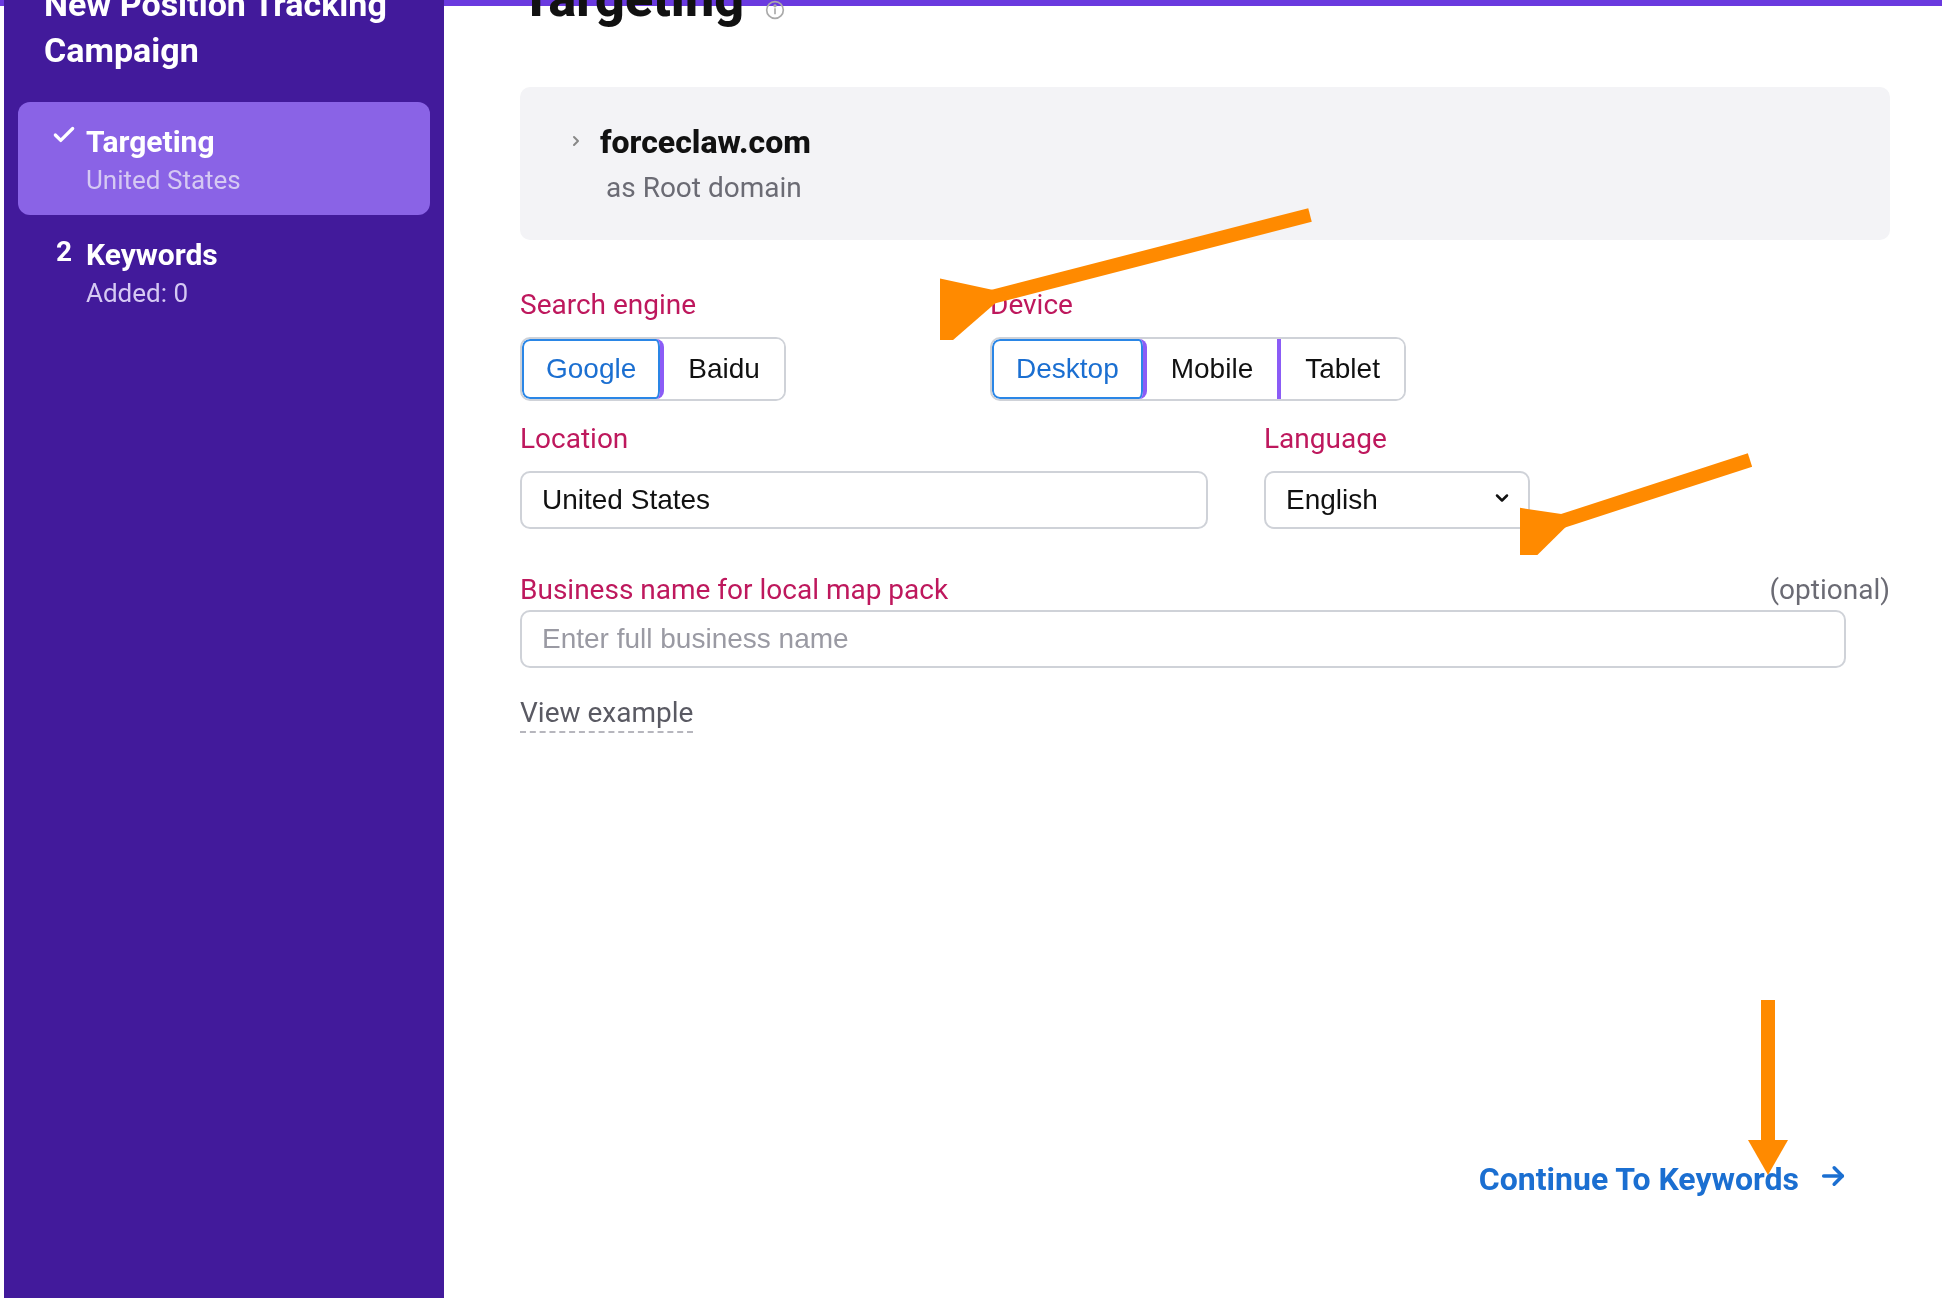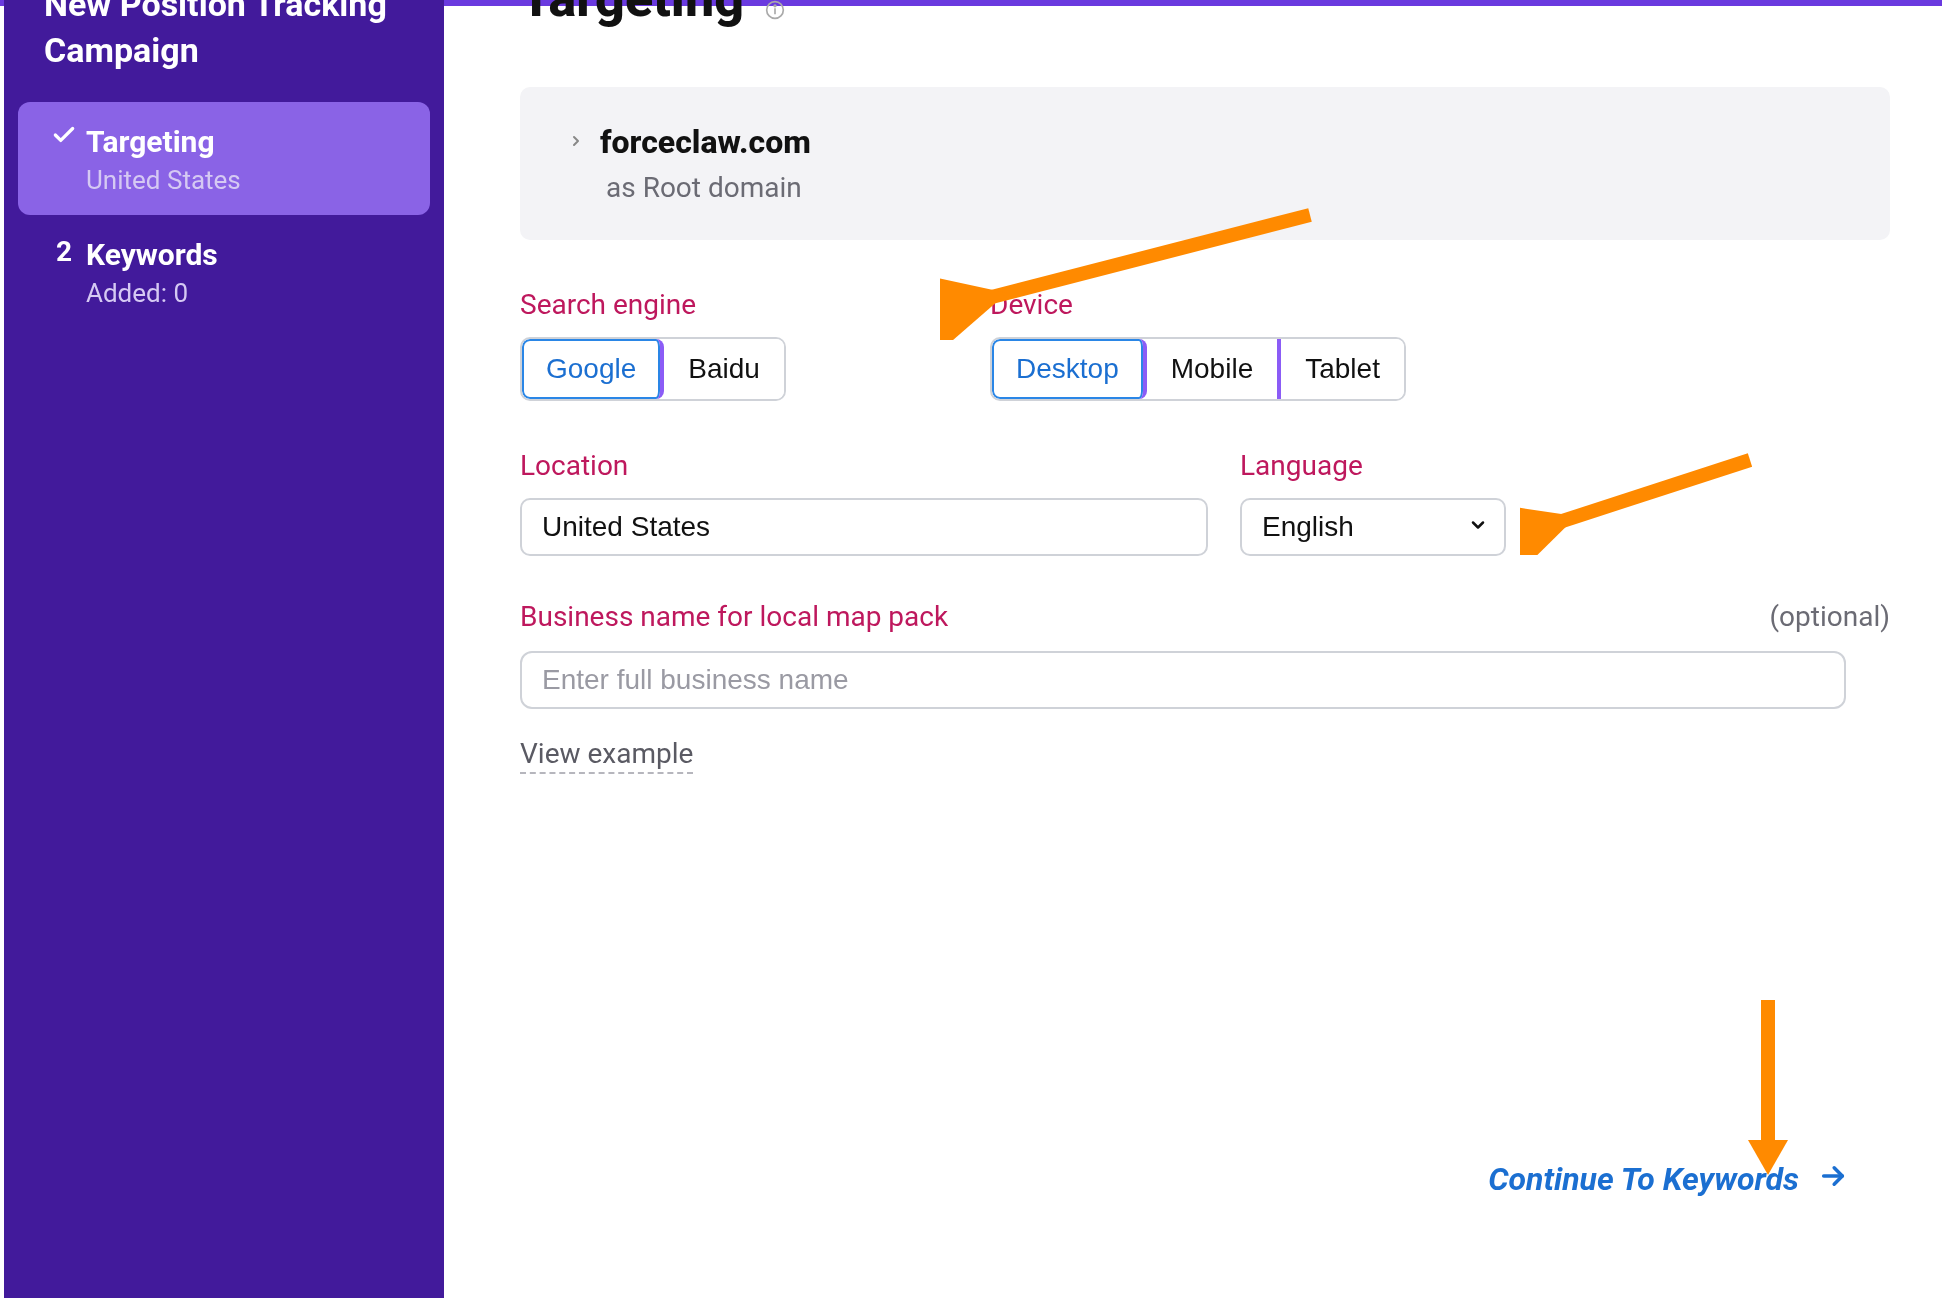--- a/index.html
+++ b/index.html
@@ -167,21 +167,22 @@
     color: #fff;
     font-size: 18px;
     font-weight: 700;
     padding: 2px 10px;
     border-radius: 8px;
     letter-spacing: 0.5px;
   }
   
   .location-row {
     display: flex;
-    margin-top: 48px;
+    gap: 24px;
+    margin-top: 21px;
     width: 1370px;
   }
   .text-input {
     height: 58px;
     border: 2px solid #cfd2d8;
     border-radius: 10px;
     padding: 0 20px;
     font-size: 28px;
     color: #111;
     background: #fff;
@@ -191,21 +192,21 @@
     position: relative;
   }
   .select-caret {
     position: absolute;
     right: 18px;
     top: 50%;
     transform: translateY(-50%);
     pointer-events: none;
     color: #111;
   }
-  .full-input { width: 1326px; margin-top: 18px; border-radius: 12px; }
+  .full-input { width: 1326px; margin-top: 4px; }
   .view-example {
     display: inline-block;
     margin-top: 28px;
     font-size: 28px;
     color: #5a5a63;
     border-bottom: 2px dashed #b6b6bd;
     padding-bottom: 2px;
     cursor: pointer;
   }
   
@@ -213,21 +214,20 @@
     position: absolute;
     right: 95px;
     bottom: 100px;
     display: flex;
     align-items: center;
     gap: 20px;
     color: #1b6fd1;
     font-size: 32px;
     font-weight: 700;
     cursor: pointer;
-    font-style: italic;
   }
   
   .arrow { position: absolute; pointer-events: none; }
 </style>
 </head>
 <body>
 
 <div class="topbar"></div>
 
 <aside class="sidebar">

